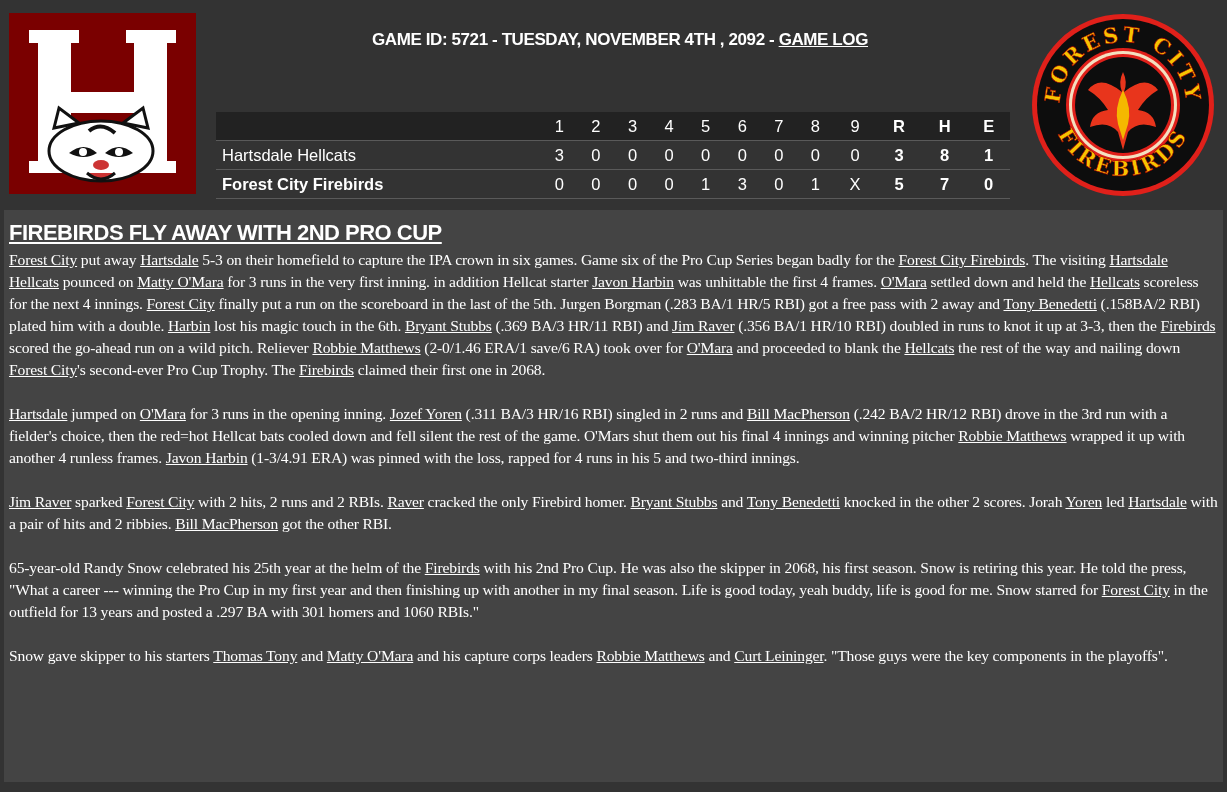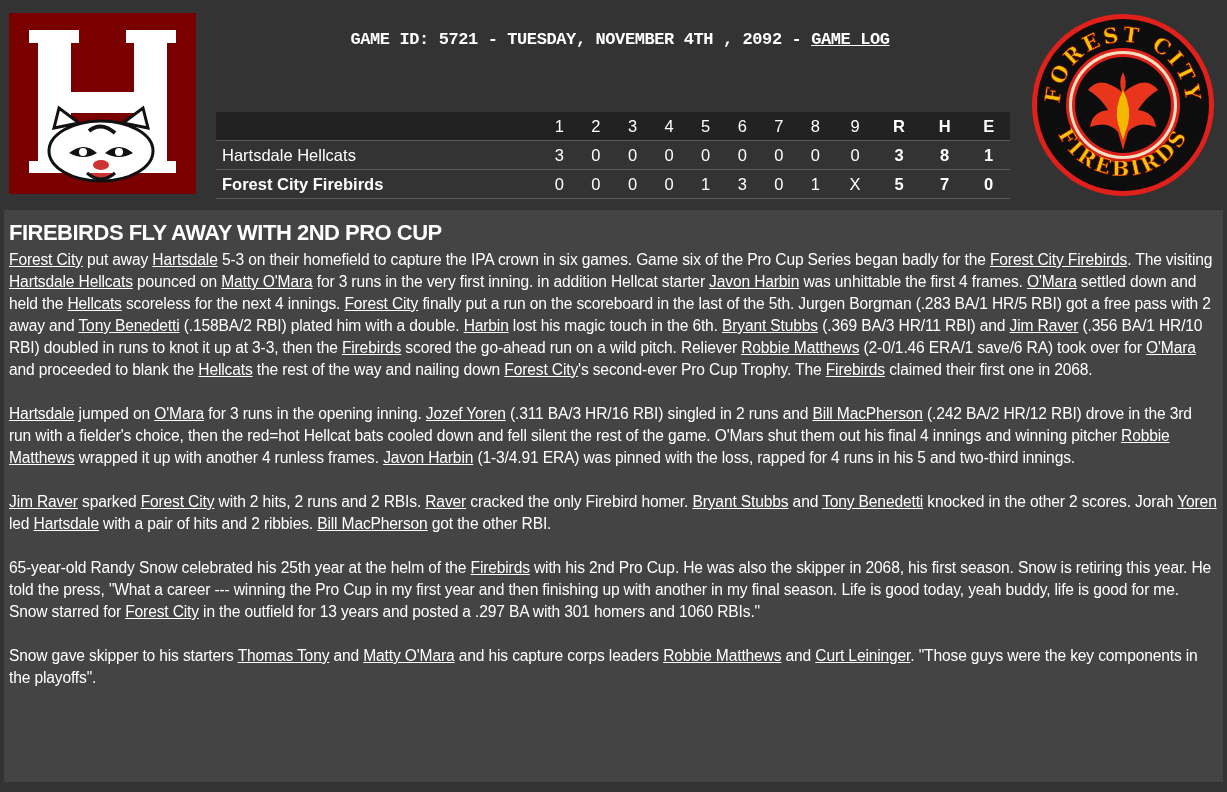--- a/index.html
+++ b/index.html
@@ -5,36 +5,36 @@
   html, body { margin:0; padding:0; }
   body {
     width:1227px; height:792px; overflow:hidden;
     background:#333333; color:#ffffff;
     font-family:"Liberation Sans", "DejaVu Sans", sans-serif;
   }
   .header { position:relative; height:204px; }
   .logo-left { position:absolute; left:9px; top:13px; width:187px; height:181px; }
   .logo-right { position:absolute; left:1030px; top:12px; width:186px; height:186px; }
   .titles { position:absolute; left:300px; width:640px; top:24px; text-align:center; font-weight:bold; font-size:17px; line-height:24px; letter-spacing:-0.4px; }
-  .titles .l3 { margin-top:4px;font-family:Liberation Mono, monospace; }
+  .titles .l3 { margin-top:4px; }
   .titles a { color:#fff; text-decoration:underline; }
   table.box { position:absolute; left:216px; top:112px; width:794px; border-collapse:collapse; font-size:16.5px; }
   table.box th { background:#222222; height:26px; font-weight:normal; text-align:center; }
   table.box th.b { font-weight:bold; }
   table.box td { height:26px; border-top:1px solid #5a5a5a; text-align:center; }
   table.box tr:last-child td { border-bottom:1px solid #5a5a5a; }
   table.box td.team { text-align:left; padding-left:6px; width:318px; }
   table.box td.b { font-weight:bold; }
   table.box tr.home td.team { font-weight:bold; }
   .article {
     position:absolute; left:4px; top:210px; width:1219px; height:572px;
     background:#444444; box-sizing:border-box; padding:10px 5px 0 5px;
   }
-  .article h1 { margin:0 0 3px 0; font-size:22px; font-weight:bold; letter-spacing:-0.5px; line-height:26px; }
-  .article p { margin:0 0 22px 0; font-size:15.6px; line-height:22px; letter-spacing:-0.15px; }
+  .article h1 { margin:0 0 3px 0; font-size:22px; font-weight:bold; letter-spacing:-0.5px; line-height:26px;text-decoration:underline; }
+  .article p { margin:0 0 22px 0; font-size:15.6px; line-height:22px; letter-spacing:-0.15px;font-family:Liberation Serif, serif; }
   .article a { color:#fff; text-decoration:underline; }
 </style>
 </head>
 <body>
 
 <div class="header">
 
   <svg class="logo-left" viewBox="0 0 187 181">
     <rect x="0" y="0" width="187" height="181" fill="#7a0000"></rect>
     <path d="M20 17 H70 V30 H62 V79 H125 V30 H117 V17 H167 V30 H158 V148 H167 V160 H117 V148 H125 V100 H62 V148 H70 V160 H20 V148 H29 V30 H20 Z" fill="#ffffff"></path>

